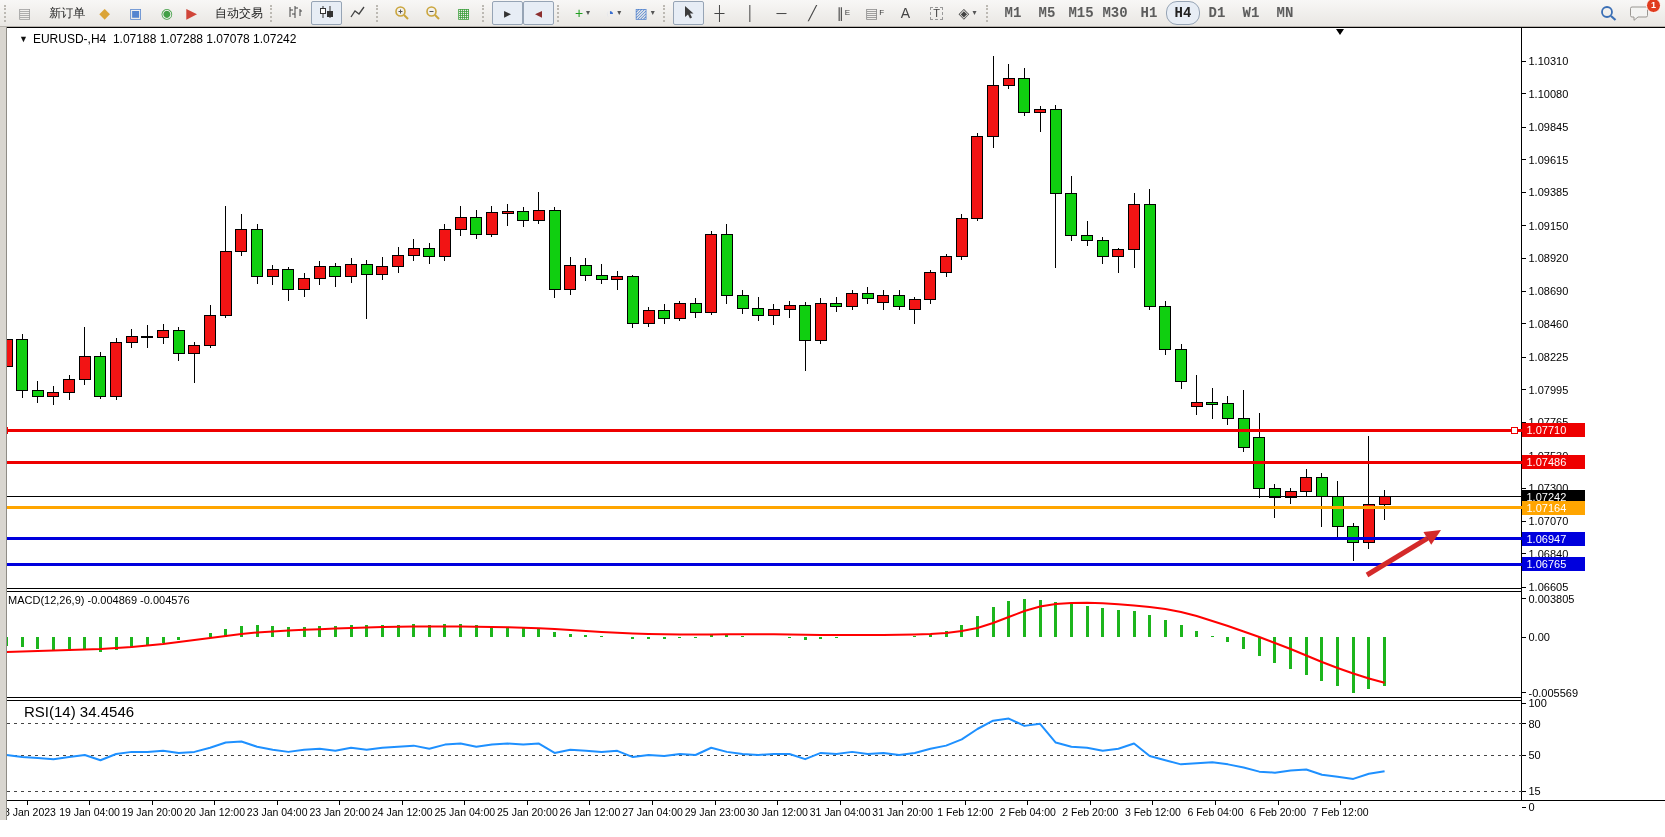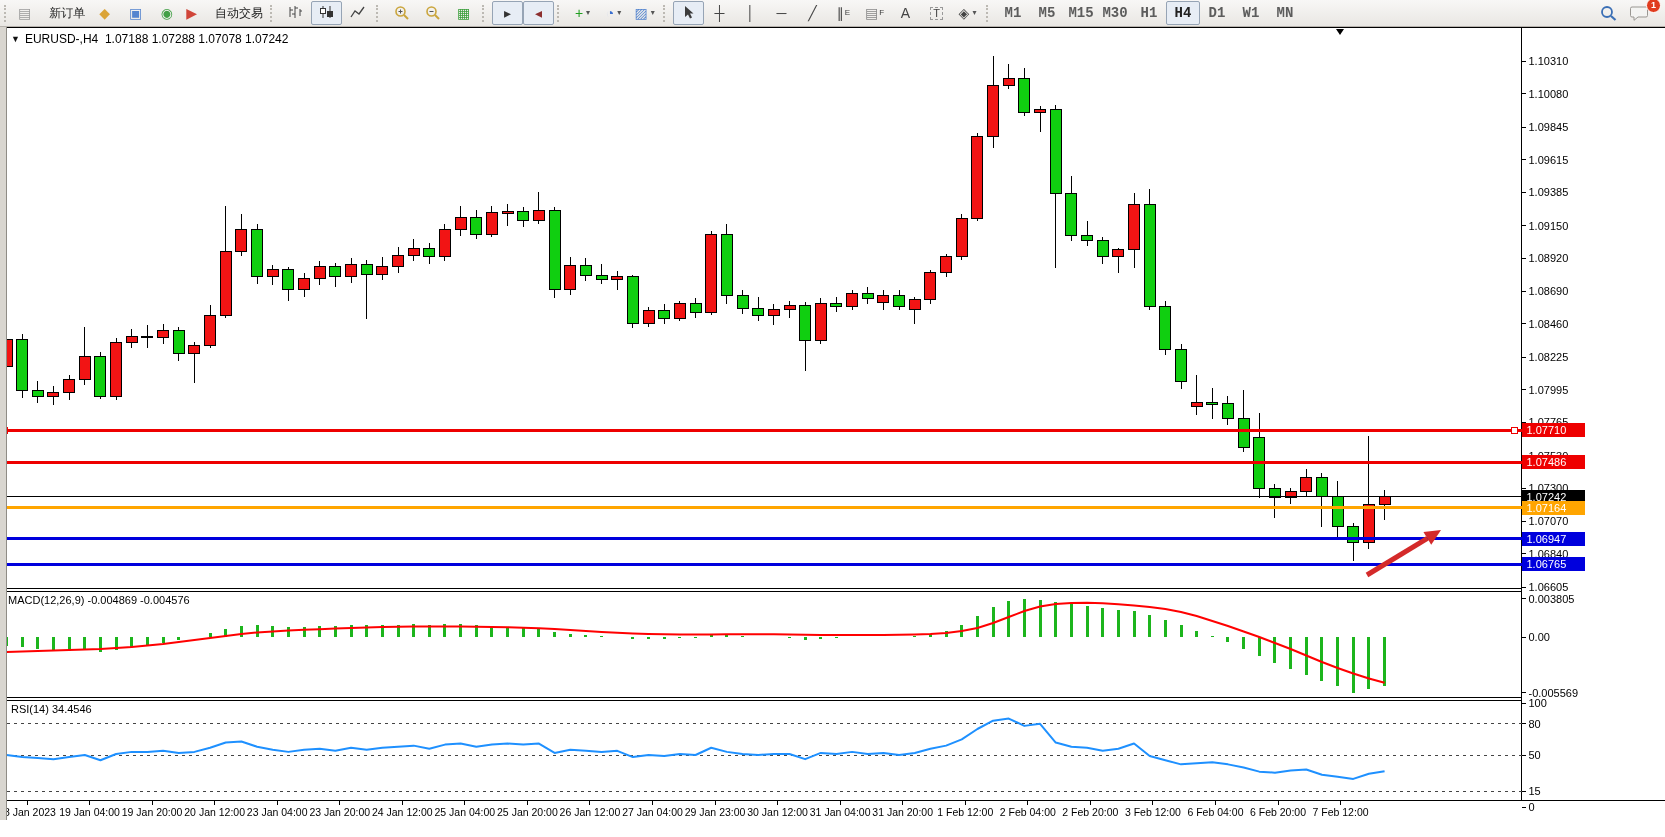--- a/index.html
+++ b/index.html
@@ -14,37 +14,37 @@
   .tb-btn{display:flex;align-items:center;justify-content:center;min-width:23px;height:22px;
     padding:0 3px;border:1px solid transparent;border-radius:2px;font-size:14px;line-height:1;
     color:#3d3d3d;cursor:default;user-select:none;}
   .tb-btn.pressed{border-color:#96a4b5;background:#e7edf5;}
   .tb-btn .glyph{display:inline-block;}
   .tb-btn .lbl{font-size:12px;margin-left:18px;color:#1c1c1c;white-space:nowrap;}
   .tb-btn .dd{font-size:8px;color:#555;margin-left:3px;}
   .tb-btn sub{font-size:8px;margin-left:1px;}
   .tb-btn.boxed .glyph{border:1px dashed #999;padding:0 2px;font-size:11px;}
   .tf-btn{font-size:14px;font-weight:bold;color:#5c5c5c;min-width:26px;font-family:Liberation Mono, monospace;}
-  .tf-btn.pressed{color:#222;}
+  .tf-btn.pressed{color:#222;border-radius:11px;}
   #tb-spacer{flex:1;}
   #chat-wrap{position:relative;margin-right:10px;}
   #chat-badge{position:absolute;top:-4px;right:-7px;background:#e03c1e;color:#fff;
     border-radius:50%;width:13px;height:13px;font-size:9px;font-weight:bold;
     display:flex;align-items:center;justify-content:center;border:1px solid #fff;}
 
   
   #chart-area{position:absolute;top:0;left:0;width:1665px;height:837px;}
   #left-strip{position:absolute;top:27px;left:0;width:6px;height:793px;
     background:#d9d6d0;border-right:1px solid #8f8c86;z-index:3;}
   svg text{font-family:"Liberation Sans",sans-serif;}
   .overlay-label{position:absolute;font-size:12px;color:#000;z-index:4;white-space:pre;}
-  #chart-title{top:32px;left:11px;}
+  #chart-title{top:32px;left:19px;}
   #chart-title .tri{font-size:9px;vertical-align:1px;margin-right:5px;color:#111;}
   #macd-label{top:594px;left:8px;font-size:11px;}
-  #rsi-label{top:703px;left:11px;font-size:11px;}
+  #rsi-label{top:703px;left:24px;font-size:15px;}
 </style>
 </head>
 <body>
 
 <div id="app">
   <div id="toolbar">
       <span class="grip"></span>
       <div class="tb-group">
         <div class="tb-btn">
           <span class="glyph" style="color: rgb(154, 154, 154);">▤</span>

